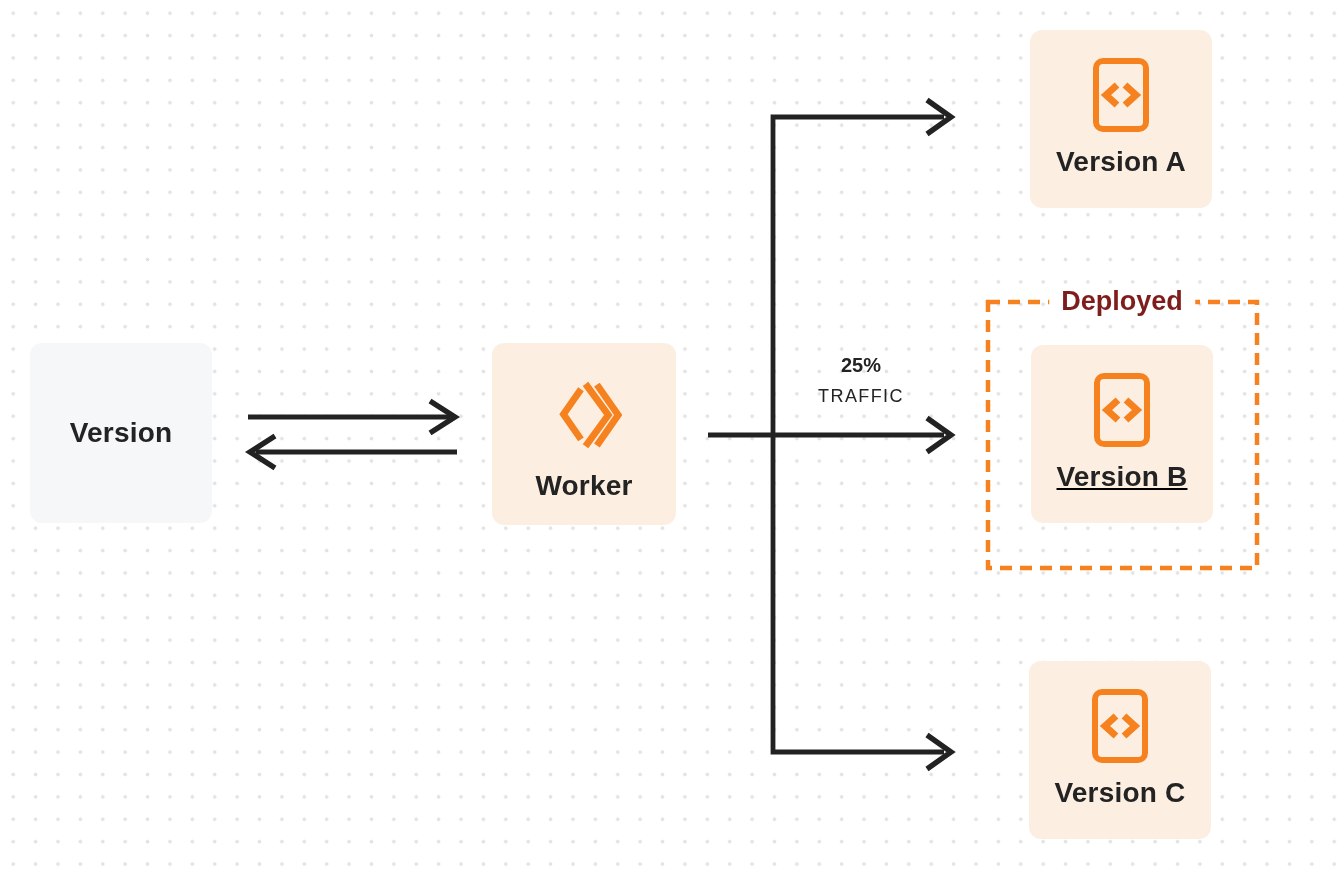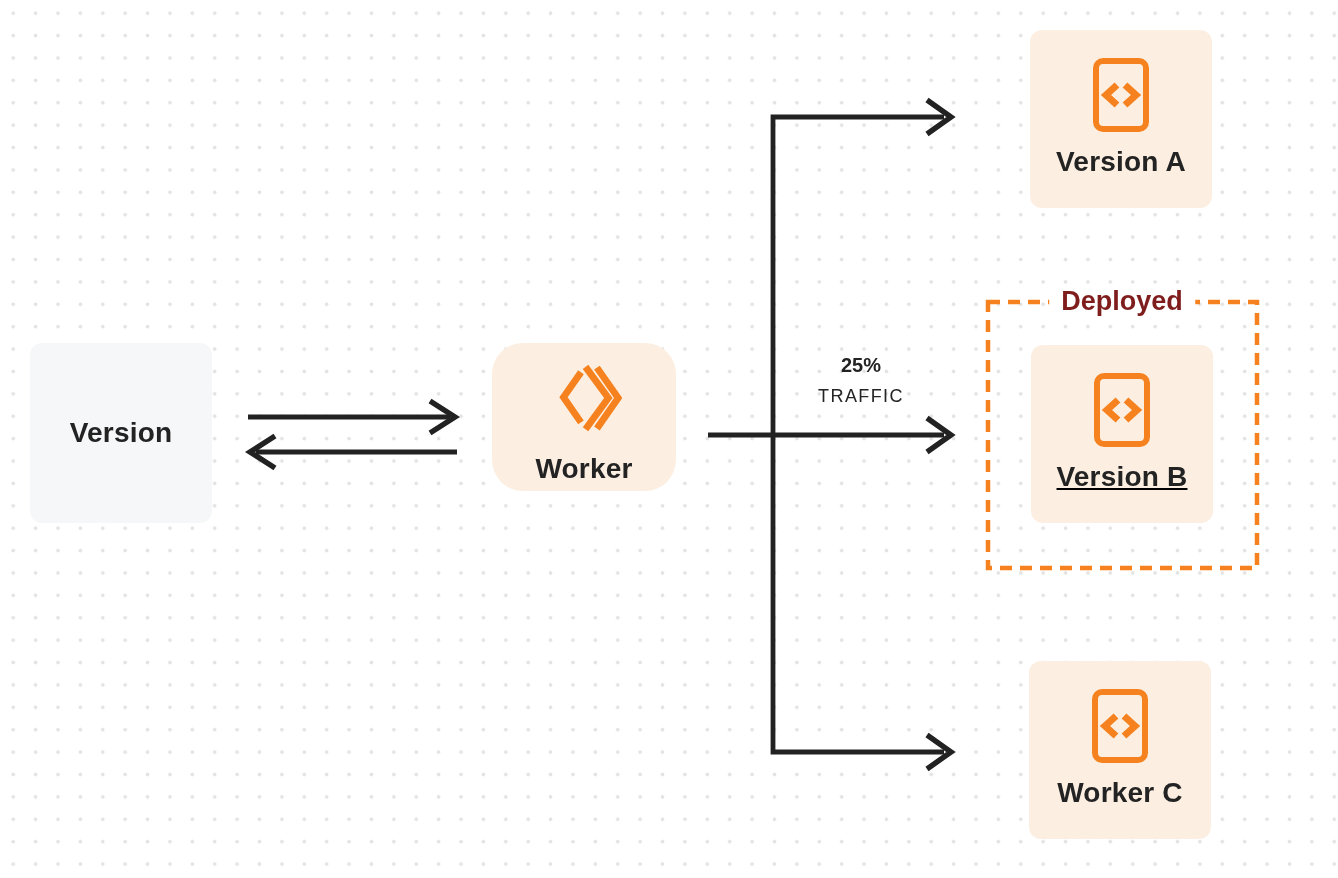--- a/index.html
+++ b/index.html
@@ -41,25 +41,24 @@
     letter-spacing: 0.2px;
     white-space: nowrap;
   }
   .node-client {
     left: 30px;  top: 343px;
     width: 182px; height: 180px;
     background: #f6f7f8;
   }
   .node-worker {
     left: 492px; top: 343px;
-    width: 184px; height: 148px;
+    width: 184px; height: 182px;
     background: #fcefe2;
     gap: 20px;
     padding-top: 8px;
-    border-radius: 31px;
   }
   .node-version {
     width: 182px; height: 178px;
     background: #fcefe2;
     gap: 13px;
     padding-bottom: 4px;
   }
   .node-version-a { left: 1030px; top: 30px;  }
   .node-version-b { left: 1031px; top: 345px; text-decoration: underline; }
   .node-version-c { left: 1029px; top: 661px; }
@@ -181,16 +180,16 @@
   <div class="node node-version node-version-c">
     <span class="icon-box">
       <svg width="58" height="76" viewBox="0 0 58 76" fill="none" aria-hidden="true">
         <rect x="4" y="4" width="50" height="68" rx="7" stroke="#F6821F" stroke-width="6" fill="none"></rect>
         <g stroke="#F6821F" stroke-width="7" stroke-linecap="butt" stroke-linejoin="miter" fill="none">
           <polyline points="25,28 14,38 25,48"></polyline>
           <polyline points="33,28 44,38 33,48"></polyline>
         </g>
       </svg>
     </span>
-    <span class="node-label">Worker C</span>
+    <span class="node-label">Version C</span>
   </div>
 
 </div>
 
 </body></html>

